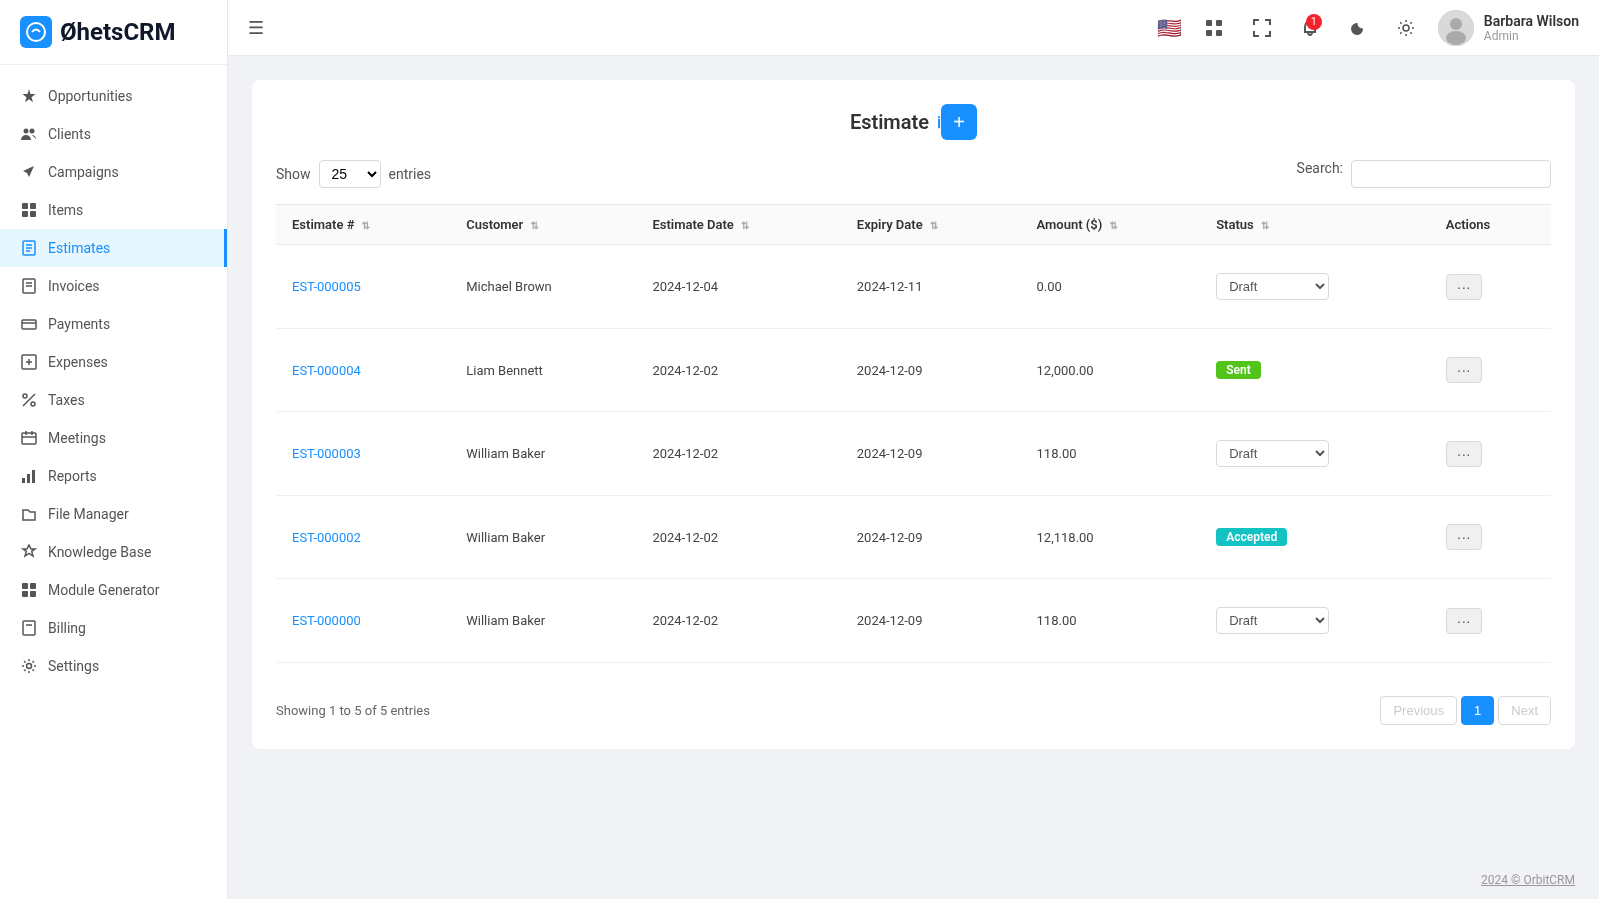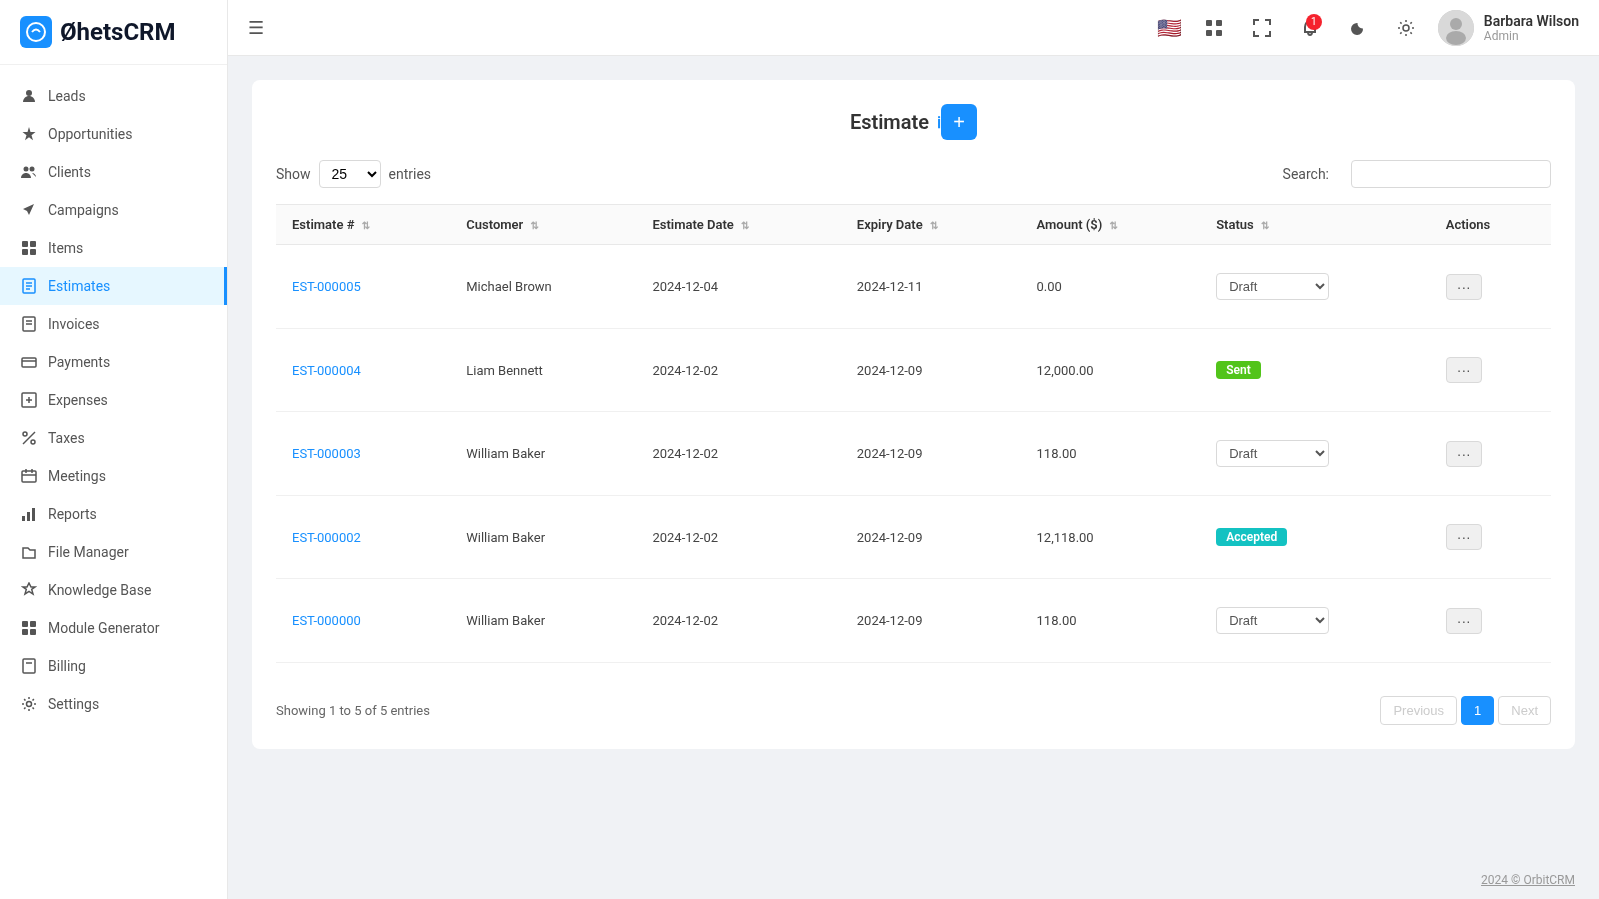--- a/index.html
+++ b/index.html
@@ -35,21 +35,21 @@
     .page-card { background: #fff; border-radius: 8px; padding: 24px; }
     .page-header { display: flex; align-items: center; justify-content: center; margin-bottom: 20px; }
     .page-title { font-size: 20px; font-weight: 600; display: flex; align-items: center; gap: 8px; }
     .info-icon { color: #1890ff; font-size: 16px; cursor: pointer; }
     .add-btn { background: #1890ff; color: white; border: none; border-radius: 6px; width: 36px; height: 36px; font-size: 20px; cursor: pointer; display: flex; align-items: center; justify-content: center; }
 
     
     .table-controls { display: flex; align-items: center; justify-content: space-between; margin-bottom: 16px; }
     .show-entries { display: flex; align-items: center; gap: 8px; color: #555; }
     .entries-select { border: 1px solid #d9d9d9; border-radius: 4px; padding: 4px 8px; font-size: 14px; cursor: pointer; background: white; }
-    .search-box { display: flex; align-items: center; gap: 22px; margin-left: 34px; }
+    .search-box { display: flex; align-items: flex-start; gap: 8px; margin-left: 34px; }
     .search-label { color: #555; }
     .search-input { border: 1px solid #d9d9d9; border-radius: 4px; padding: 5px 10px; font-size: 14px; width: 200px; outline: none; }
 
     
     .data-table { width: 100%; border-collapse: collapse; }
     .data-table th { padding: 12px 16px; text-align: left; font-weight: 600; color: #333; background: #fafafa; border-bottom: 1px solid #e8e8e8; border-top: 1px solid #e8e8e8; font-size: 13px; white-space: nowrap; }
     .data-table td { padding: 28px 16px; border-bottom: 1px solid #f0f0f0; font-size: 13px; color: #444; }
     .sort-icon { margin-left: 4px; color: #aaa; font-size: 10px; }
     .est-link { color: #1890ff; text-decoration: none; cursor: pointer; }
 
@@ -83,29 +83,20 @@
     <div class="logo-icon">
       <svg width="20" height="20" viewBox="0 0 20 20" fill="none">
         <circle cx="10" cy="10" r="9" stroke="white" stroke-width="2"></circle>
         <path d="M6 10 Q10 5 14 10" stroke="white" stroke-width="2" fill="none"></path>
       </svg>
     </div>
     <span class="logo-text">ØhetsCRM</span>
   </div>
   <nav class="sidebar-nav">
 
-  <div class="nav-item">
-    <span class="nav-icon">
-          <svg width="16" height="16" viewBox="0 0 16 16" fill="currentColor">
-            <circle cx="8" cy="5" r="3"></circle>
-            <path d="M2 14c0-3.3 2.7-6 6-6s6 2.7 6 6"></path>
-          </svg>
-        </span>
-    <span>Leads</span>
-  </div>
       <div class="nav-item">
     <span class="nav-icon">
           <svg width="16" height="16" viewBox="0 0 16 16" fill="currentColor">
             <path d="M8 1L9.5 6h5L10.5 9.2l1.5 5L8 11.2 4 14.2l1.5-5L1.5 6h5Z"></path>
           </svg>
         </span>
     <span>Opportunities</span>
   </div>
       <div class="nav-item">
     <span class="nav-icon">

